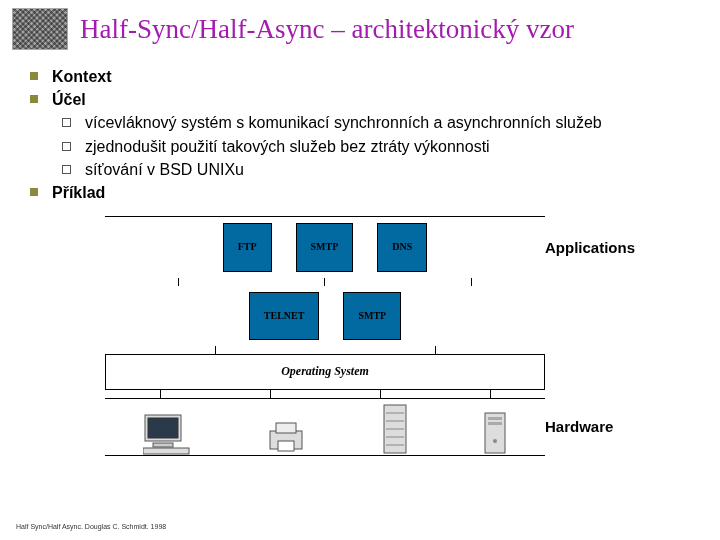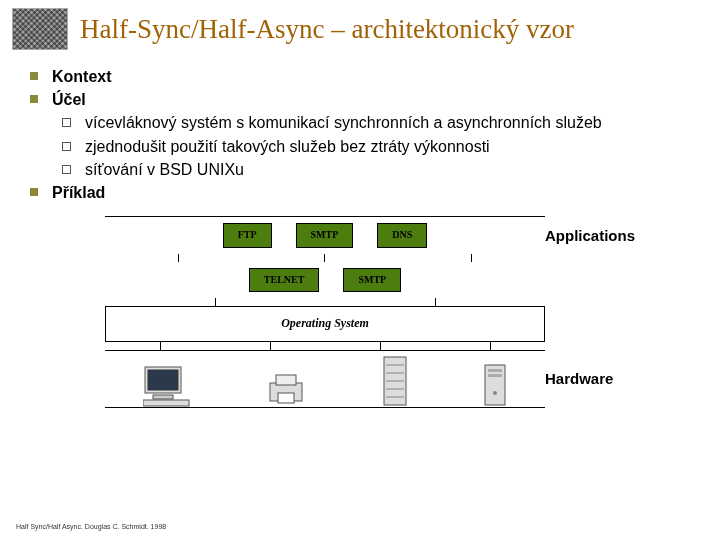--- a/index.html
+++ b/index.html
@@ -23,21 +23,21 @@
     height: 40px;
     margin-right: 12px;
     background: repeating-linear-gradient(45deg, #888 0 2px, #ccc 2px 4px),
                 repeating-linear-gradient(-45deg, #888 0 2px, #ccc 2px 4px);
     background-blend-mode: multiply;
     border: 1px solid #aaa;
   }
   .title {
     font-size: 27px;
     font-family: "Times New Roman", serif;
-    color: #a16207;
+    color: #a21caf;
   }
   .content {
     padding: 10px 20px 0 30px;
     font-size: 16px;
     line-height: 1.45;
   }
   .row {
     display: flex;
     align-items: flex-start;
   }
@@ -73,24 +73,24 @@
   }
   .box-row {
     flex: 1;
     display: flex;
     justify-content: center;
     gap: 24px;
     padding: 6px 0;
   }
   .dbox {
     border: 1px solid #000;
-    background: #4d7c0f;
+    background: #0369a1;
     font-size: 10px;
     font-weight: bold;
-    padding: 4px 14px;
+    padding: 16px 14px;
     font-family: "Times New Roman", serif;
   }
   .side-label {
     font-size: 15px;
     font-weight: bold;
     width: 80px;
     text-align: left;
     font-family: Liberation Sans, sans-serif;
   }
   .os-box {

